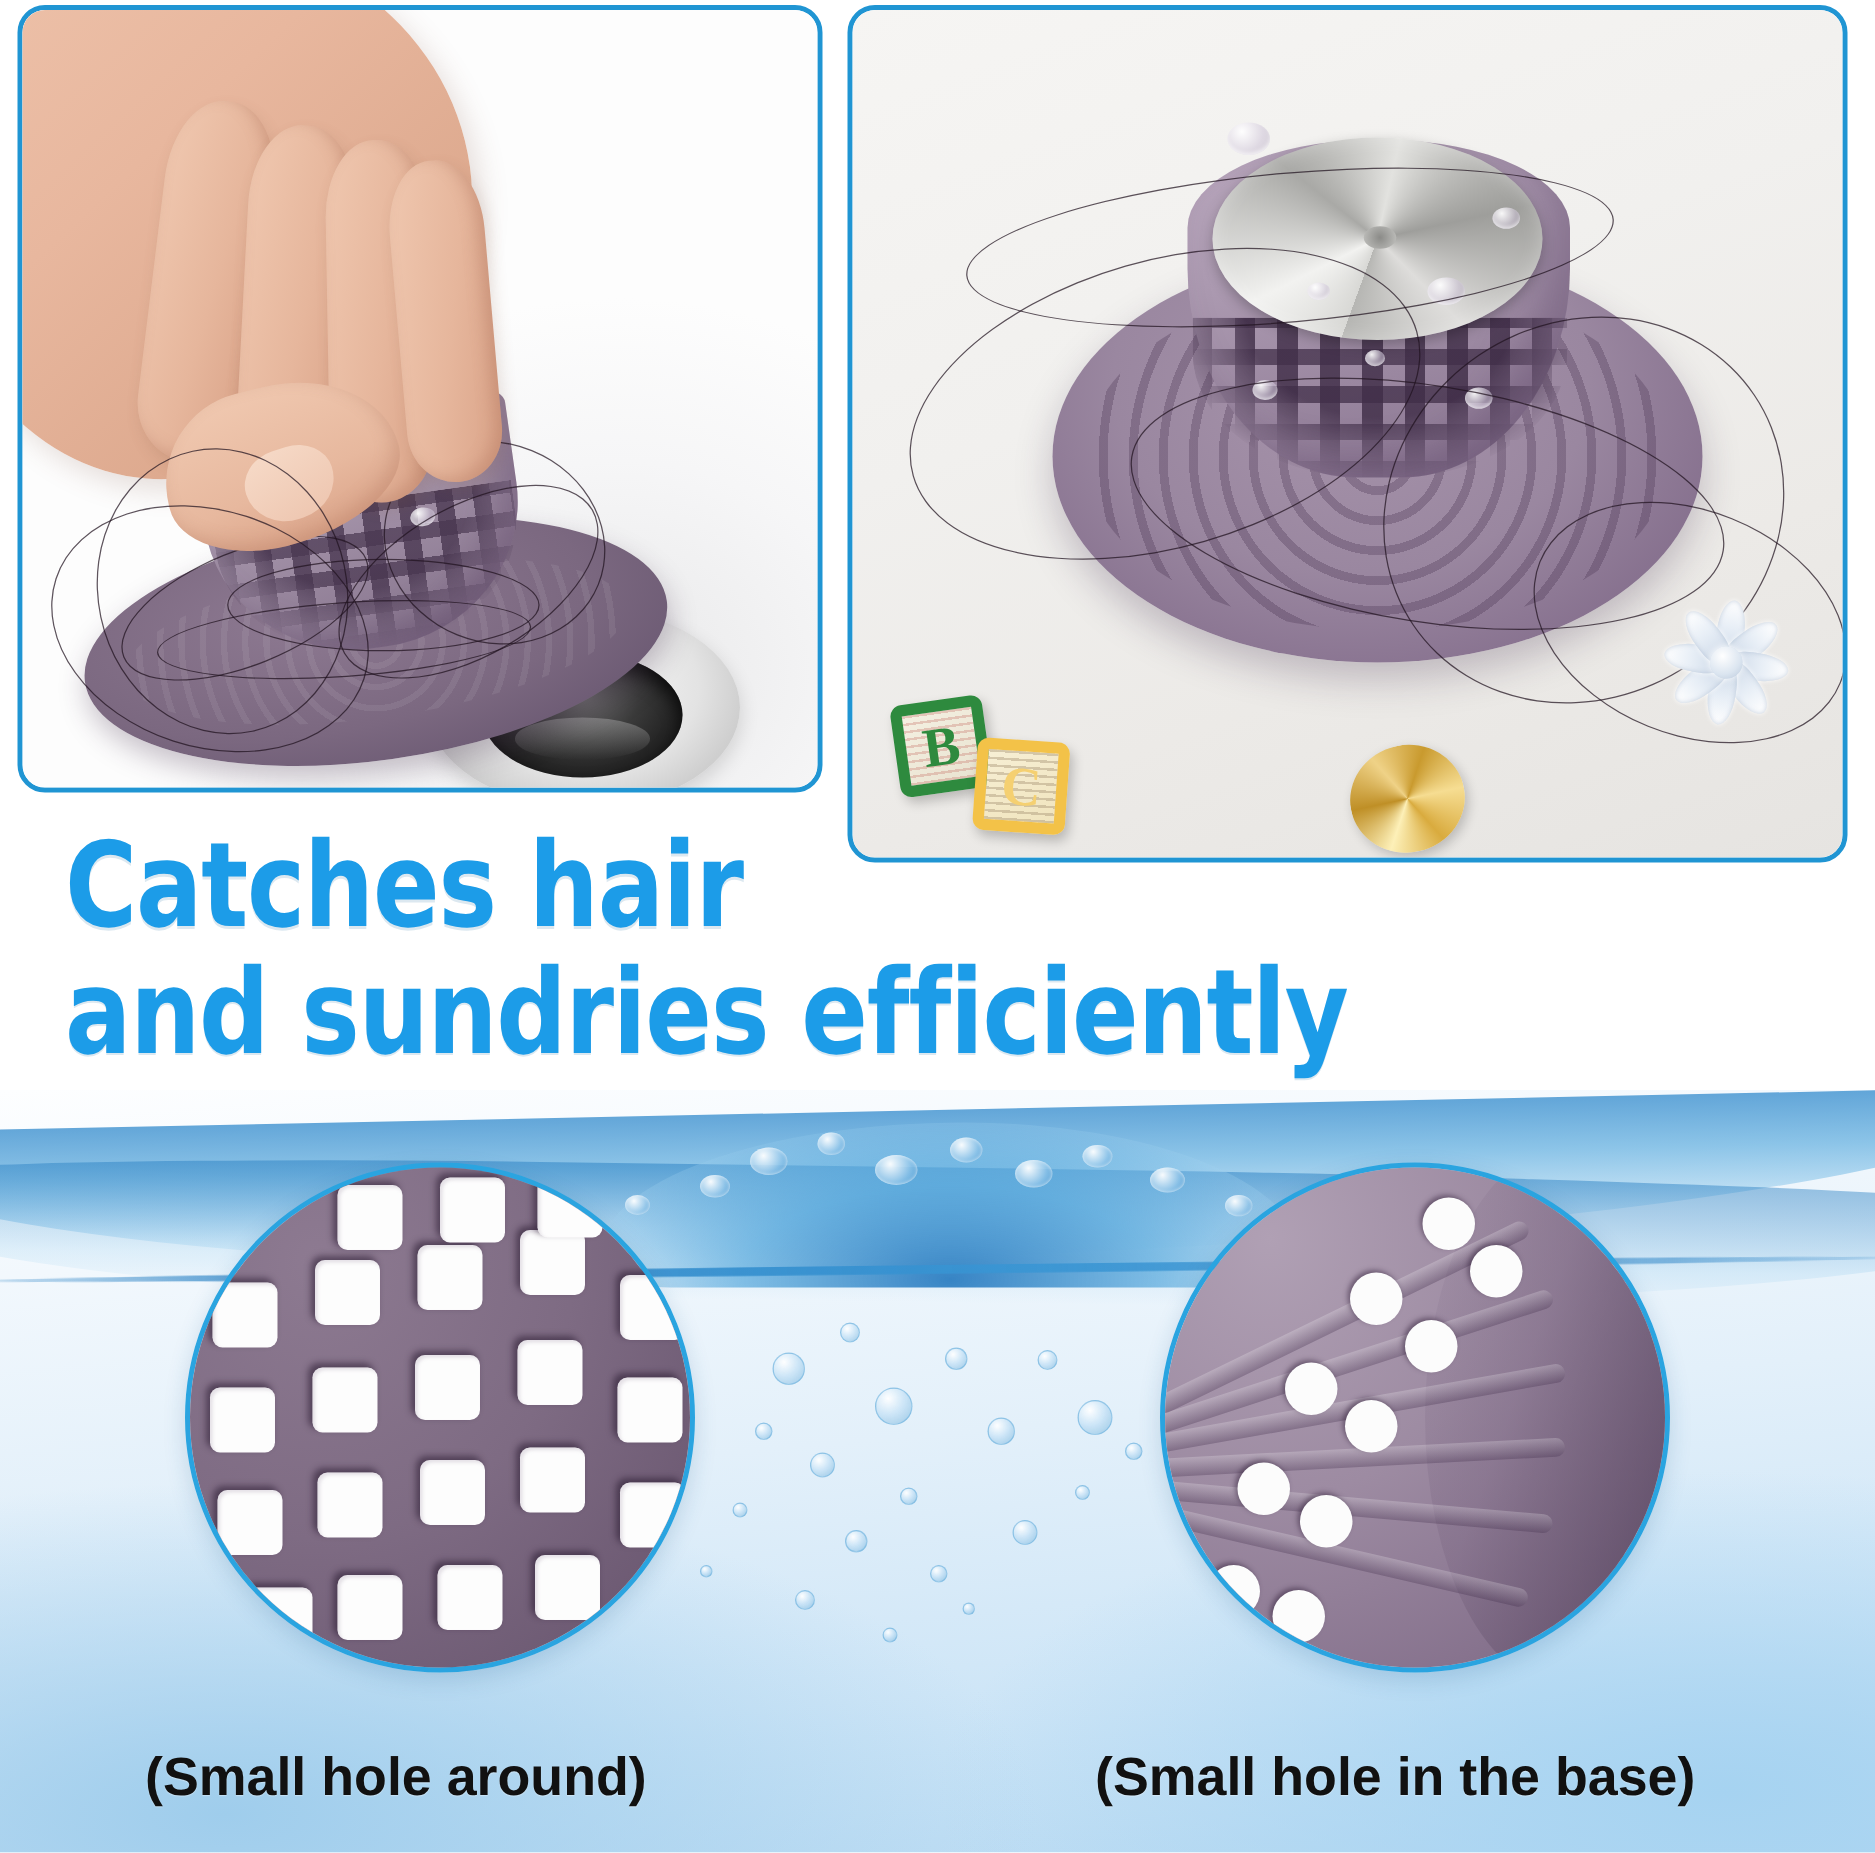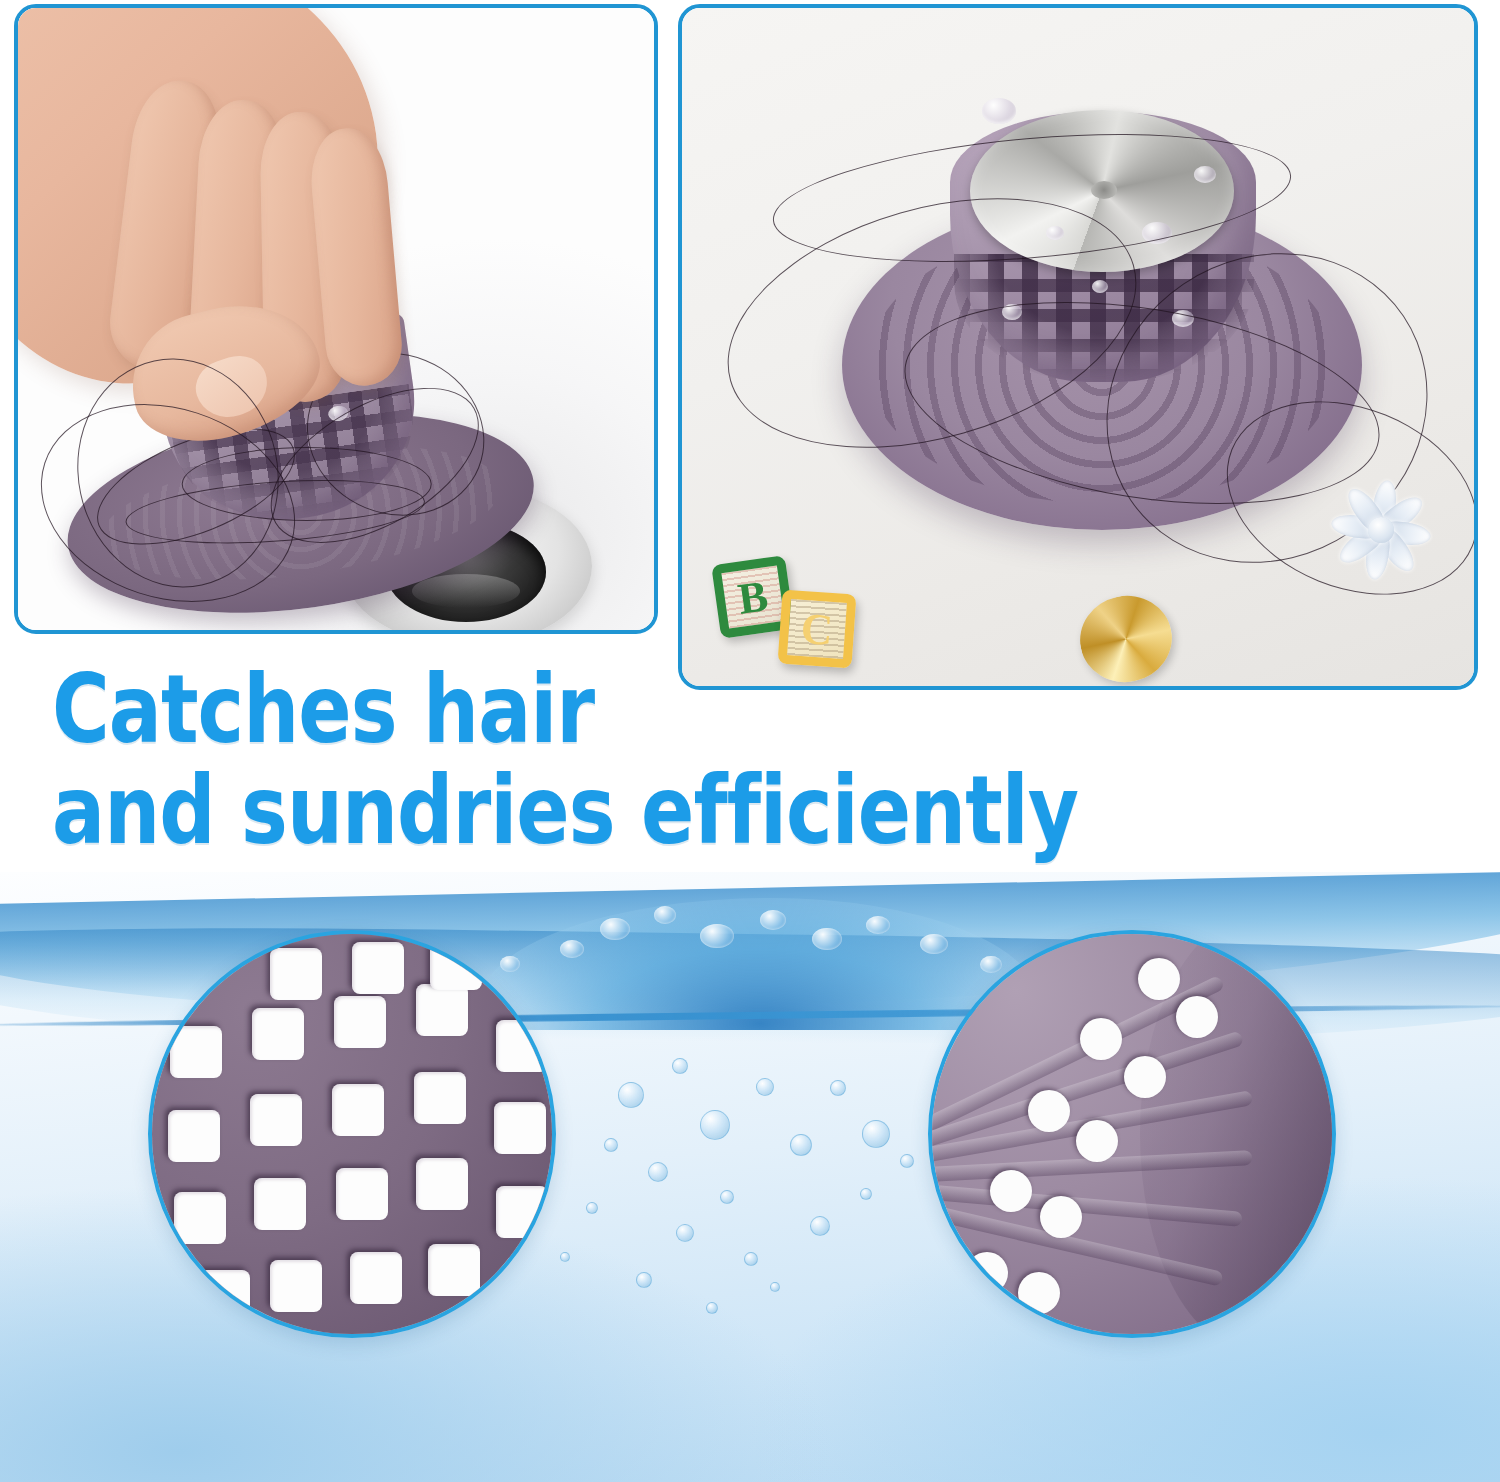--- a/index.html
+++ b/index.html
@@ -461,14 +461,16 @@
     <div class="rd-hole" style="left:148px; top:84px;"></div>
     <div class="rd-hole" style="left:192px; top:122px;"></div>
     <div class="rd-hole" style="left:96px;  top:156px;"></div>
     <div class="rd-hole" style="left:144px; top:186px;"></div>
     <div class="rd-hole" style="left:58px;  top:236px;"></div>
     <div class="rd-hole" style="left:108px; top:262px;"></div>
     <div class="rd-hole" style="left:34px;  top:318px;"></div>
     <div class="rd-hole" style="left:86px;  top:338px;"></div>
   </div>
 
+  <div class="caption" id="caption-left">(Small hole around)</div>
+  <div class="caption" id="caption-right">(Small hole in the base)</div>
 
 </div>
 
 </body></html>

